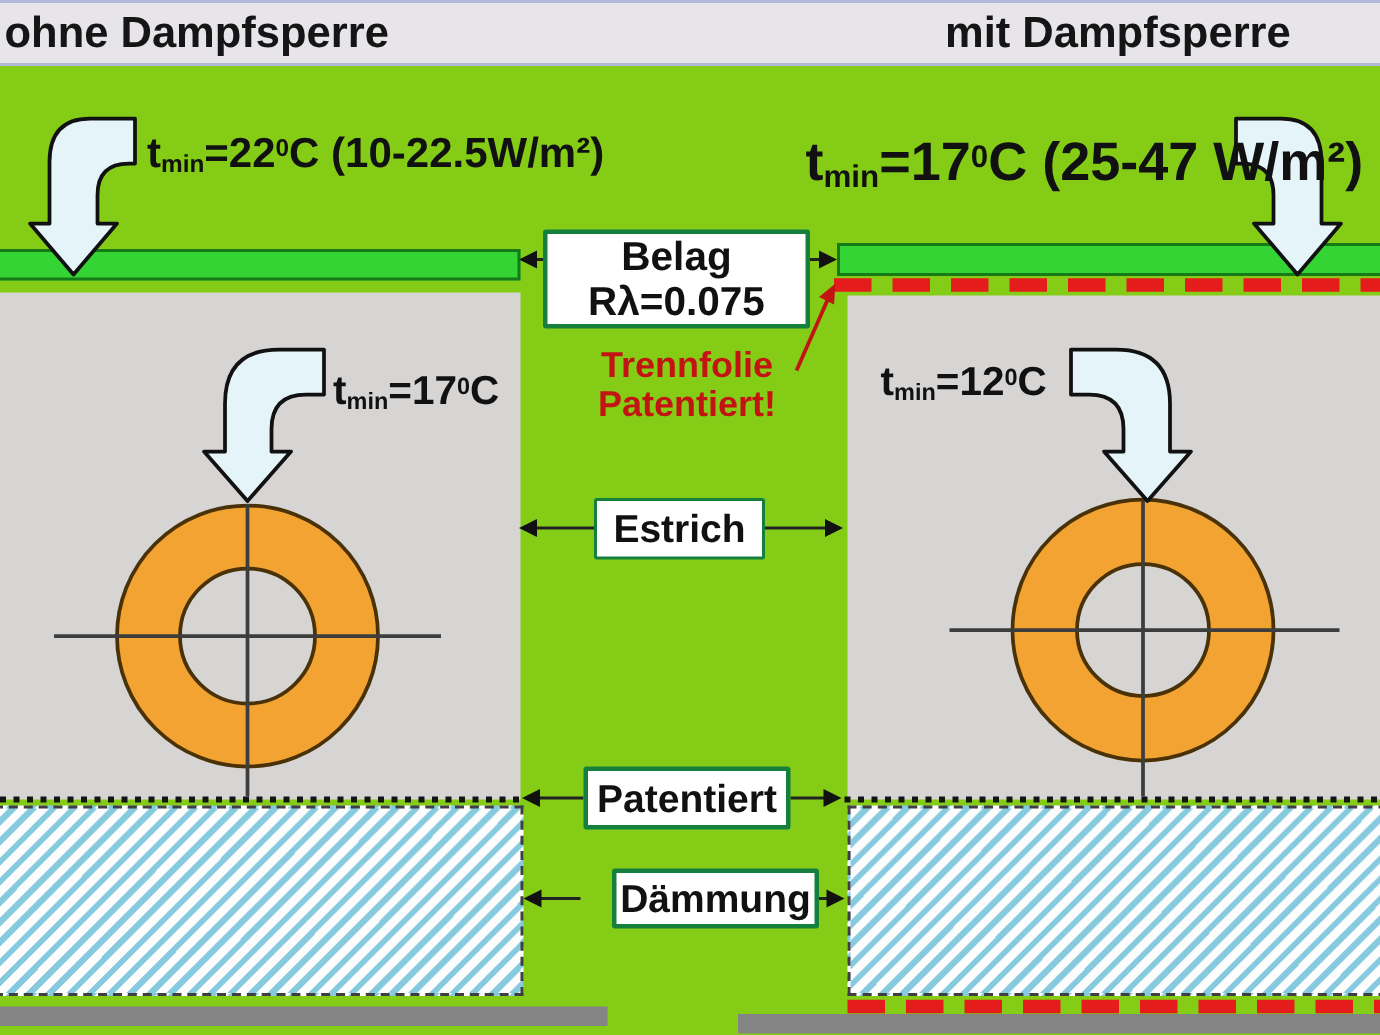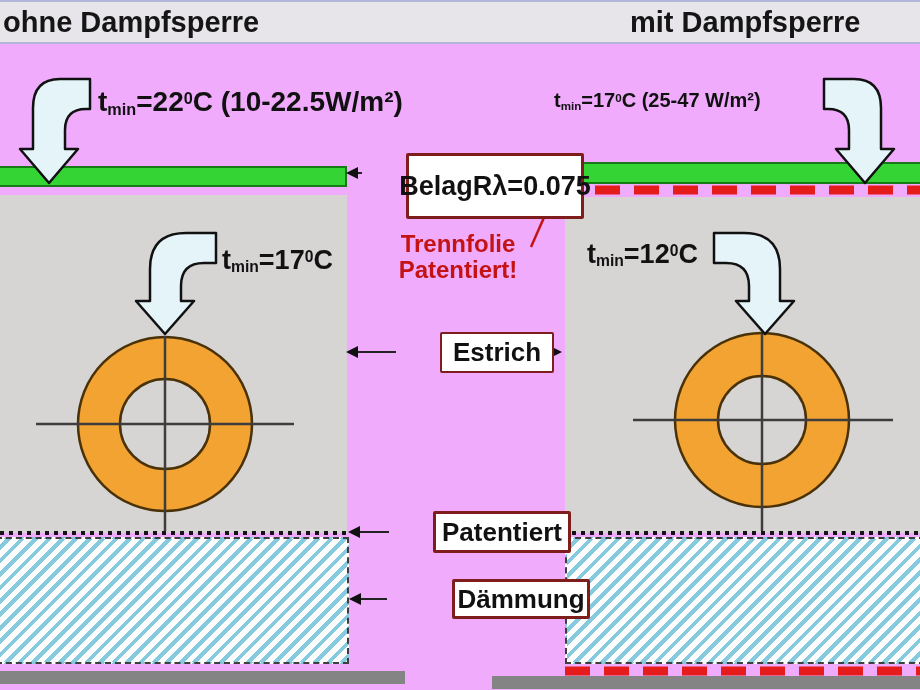--- a/index.html
+++ b/index.html
@@ -1,16 +1,16 @@
 <!DOCTYPE html>
 <html><head>
 <meta charset="utf-8">
 <style>
   html,body{margin:0;padding:0;background:#fff;}
-  .stage{position:relative;width:920px;height:690px;background:#f0abfc;overflow:hidden;
+  .stage{position:relative;width:920px;height:690px;background:#84cc16;overflow:hidden;
          font-family:"Liberation Sans",sans-serif;}
   .abs{position:absolute;}
 
   
   .titlebar{left:0;top:4;width:920px;height:40px;background:#e7e5ea;
             border-top:2px solid #b2b8d8;border-bottom:2px solid #b2b8d8;z-index:3;}
   .title-text{position:absolute;top:0;height:40px;line-height:40px;font-size:29px;
               font-weight:bold;color:#151515;white-space:nowrap;}
   .title-left{left:3px;}
   .title-right{left:630px;}
@@ -29,34 +29,34 @@
   .hatch-right{left:565px;top:537px;width:360px;height:127px;}
 
   .base-bar{background:#848484;z-index:1;}
   .base-left{left:0;top:671px;width:405px;height:13px;}
   .base-right{left:492px;top:676px;width:428px;height:13px;}
 
   
   .overlay{left:0;top:0;width:920px;height:690px;z-index:2;pointer-events:none;}
 
   
-  .lbox{background:#fff;border:3px solid #7f1d1d;box-sizing:border-box;z-index:3;
-        display:flex;align-items:center;justify-content:center;
-        font-weight:bold;color:#111;border-radius:2px;margin-left:44px;}
+  .lbox{background:#fff;border:3px solid #15803d;box-sizing:border-box;z-index:3;
+        display:flex;align-items:center;justify-content:center;flex-direction:column;
+        font-weight:bold;color:#111;border-radius:2px;}
   .box-belag{left:362px;top:153px;width:178px;height:66px;font-size:27px;line-height:30px;}
   .box-estrich{left:396px;top:332px;width:114px;height:41px;font-size:26px;border-width:2px;}
   .box-trennfolie{left:389px;top:511px;width:138px;height:42px;font-size:26px;}
   .box-daemmung{left:408px;top:579px;width:138px;height:40px;font-size:26px;}
 
   
   .tlabel{z-index:3;font-weight:bold;color:#111;white-space:nowrap;line-height:1;}
   .tlabel sub{font-size:0.58em;vertical-align:-0.22em;}
   .tlabel sup{font-size:0.58em;vertical-align:0.42em;}
   .t-top-left{left:98px;top:88px;font-size:28px;text-align:center;}
-  .t-top-right{left:554px;top:90px;font-size:20px;text-align:right;}
+  .t-top-right{left:537px;top:90px;font-size:36px;text-align:right;}
   .t-mid-left{left:222px;top:247px;font-size:27px;}
   .t-mid-right{left:587px;top:241px;font-size:27px;}
 
   .annot{left:368px;top:231px;width:180px;z-index:3;text-align:center;color:#c41313;
          font-weight:bold;font-size:24px;line-height:26px;white-space:nowrap;}
 </style>
 </head>
 <body>
 
 <div class="stage">

